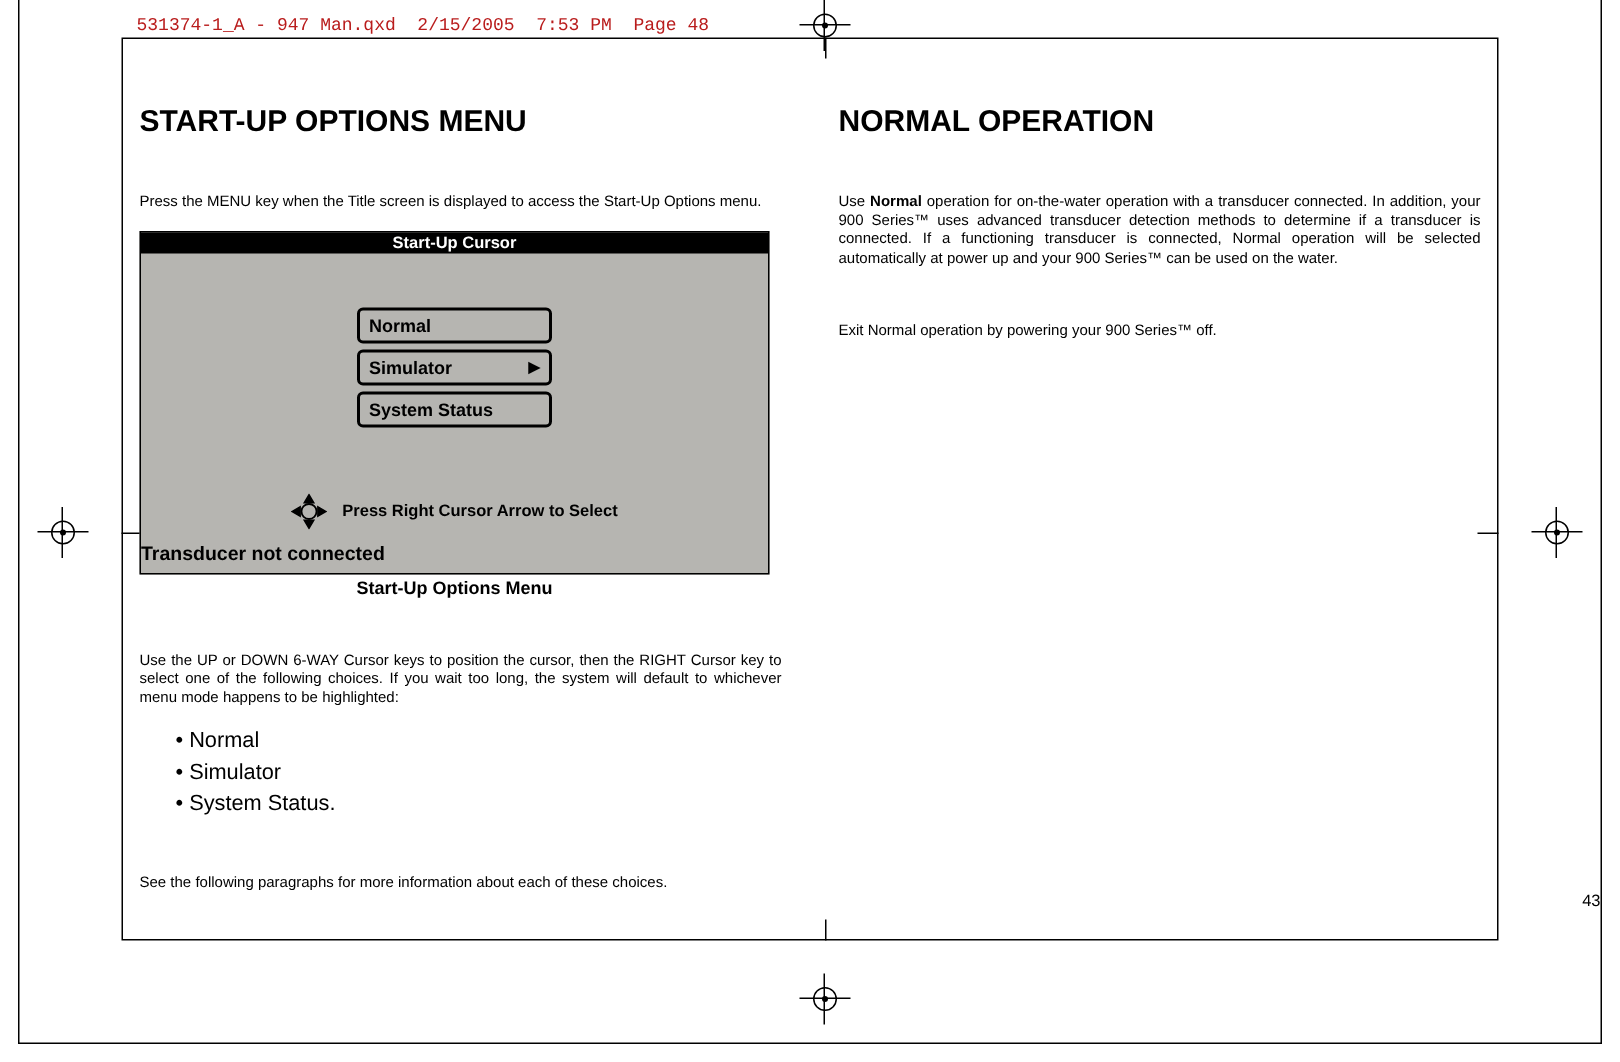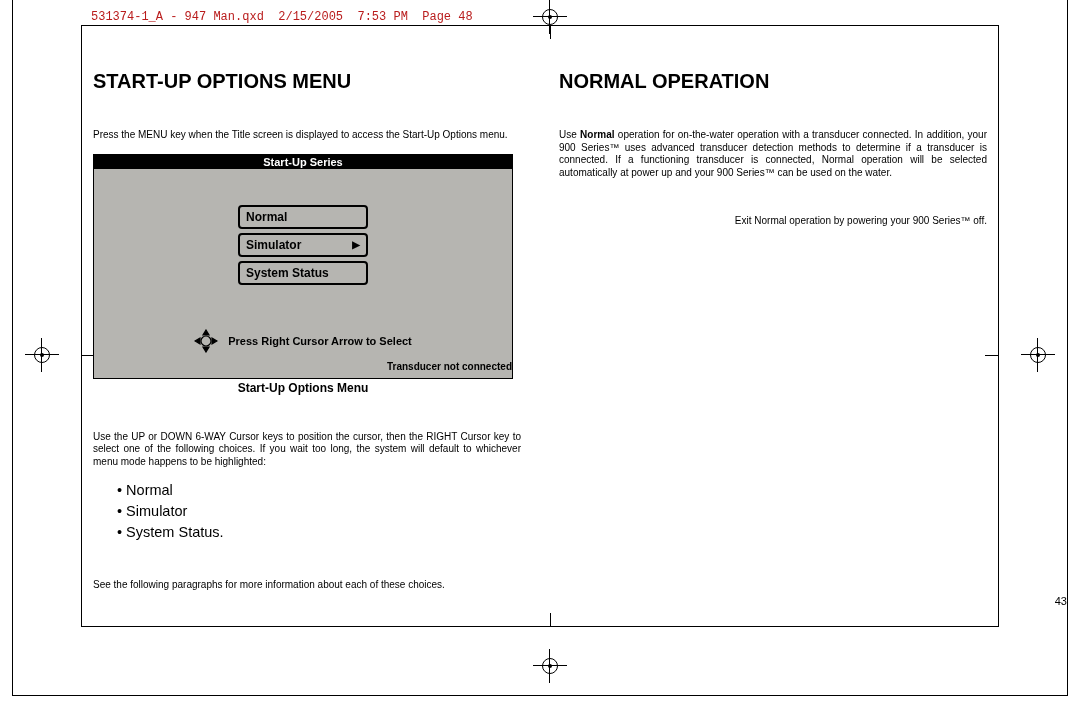--- a/index.html
+++ b/index.html
@@ -126,24 +126,24 @@
     display:flex; align-items:center; justify-content:flex-start; gap:10px;
     font-family: Arial, sans-serif;
     font-weight: bold;
     font-size: 11px;
   }
   .cursor-icon {
     width: 24px; height: 24px; position: relative;
   }
   .cursor-icon svg { width:24px; height:24px; }
   .device .status {
-    text-align: right;
-    font-family: Arial, sans-serif;
-    font-weight: bold;
-    font-size: 10px;
+    text-align: left;
+    font-family: Arial, sans-serif;
+    font-weight: bold;
+    font-size: 13px;
     padding: 4px 0 6px 0;
   }
   .caption {
     font-family: Arial, sans-serif;
     font-weight: bold;
     font-size: 12px;
     text-align: center;
     width: 420px;
     margin-bottom: 20px;
   }
@@ -191,21 +191,21 @@
   <div class="tick left-in"></div>
   <div class="tick right-in"></div>
 
   <div class="columns">
 
     <div class="col">
       <h1>START-UP OPTIONS MENU</h1>
       <p class="body">Press the MENU key when the Title screen is displayed to access the Start-Up Options menu.</p>
 
       <div class="device">
-        <div class="titlebar">Start-Up Series</div>
+        <div class="titlebar">Start-Up Cursor</div>
         <div class="menuzone">
           <div class="btn">
             <span>Normal</span>
           </div>
           <div class="btn">
             <span>Simulator</span>
             <span class="arrow">▶</span>
           </div>
           <div class="btn">
             <span>System Status</span>
@@ -236,18 +236,18 @@
         <div>System Status.</div>
       </div>
       <p class="body" style="text-align:left">See the following paragraphs for more information about each of these choices.</p>
     </div>
 
     <div class="col">
       <h1>NORMAL OPERATION</h1>
       <p class="body">
         <span>Use </span><span class="bold">Normal</span><span> operation for on-the-water operation with a transducer connected. In addition, your 900 Series™ uses advanced transducer detection methods to determine if a transducer is connected. If a functioning transducer is connected, Normal operation will be selected automatically at power up and your 900 Series™ can be used on the water.</span>
       </p>
-      <p class="body" style="text-align:right">Exit Normal operation by powering your 900 Series™ off.</p>
+      <p class="body" style="text-align:left">Exit Normal operation by powering your 900 Series™ off.</p>
     </div>
   </div>
 
   <div class="pagenum">43</div>
 </div>
 
 </body></html>

